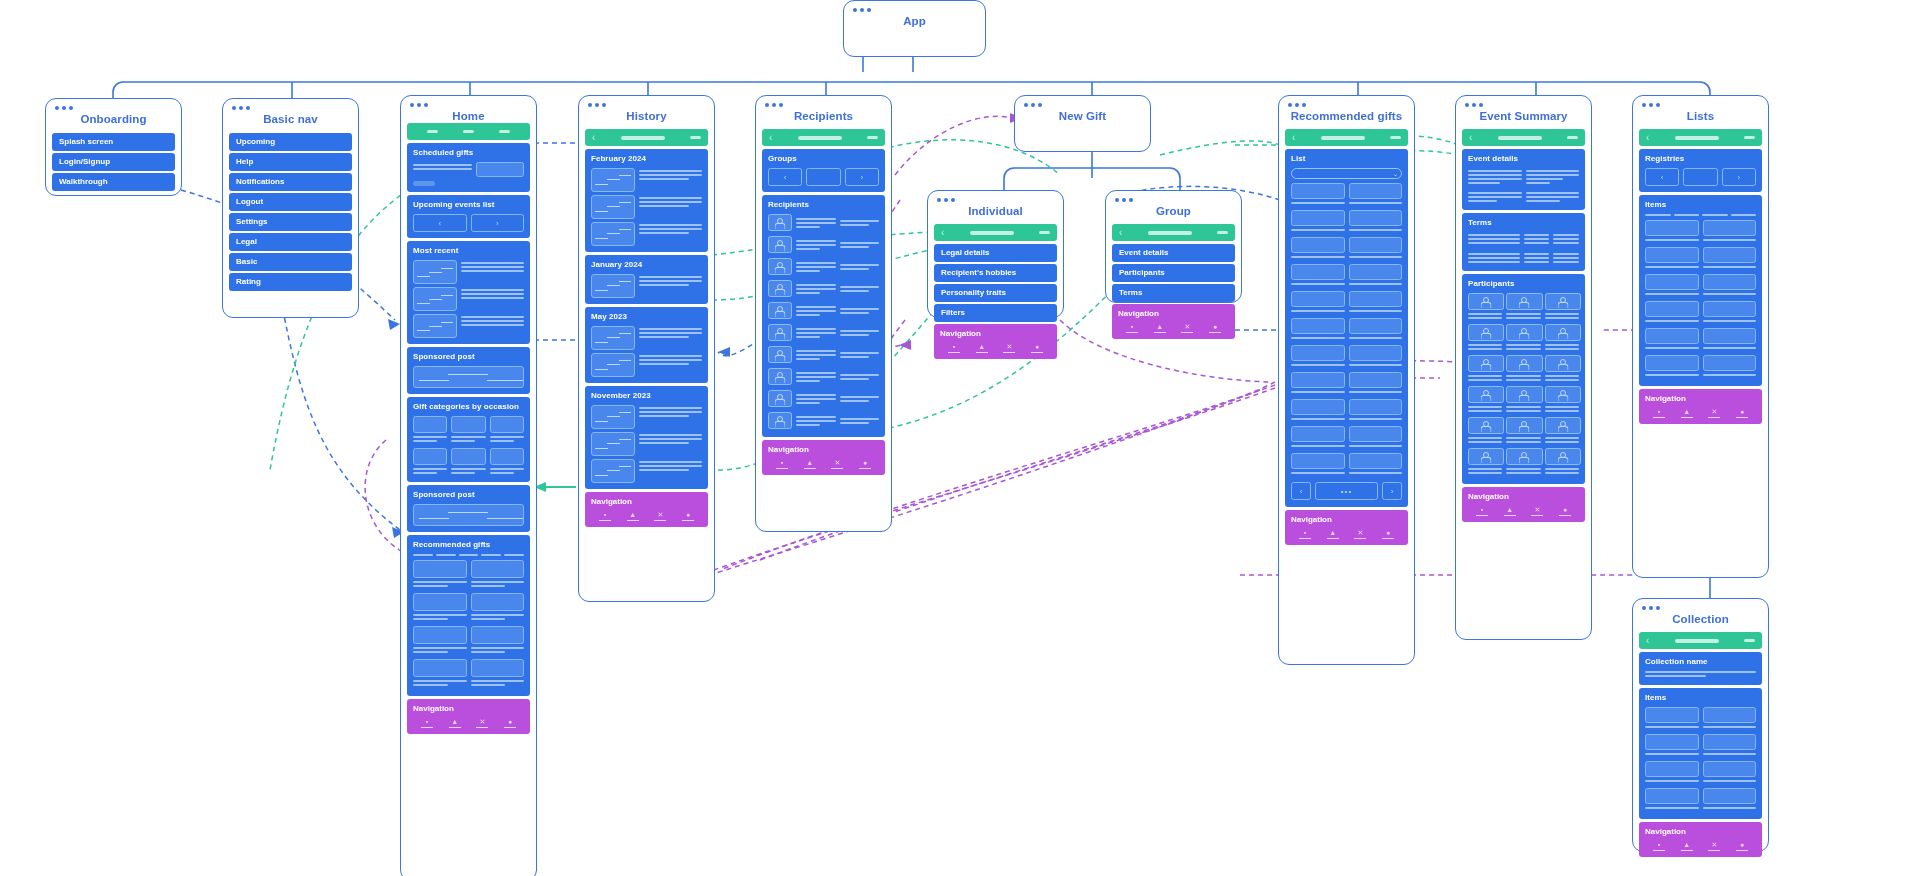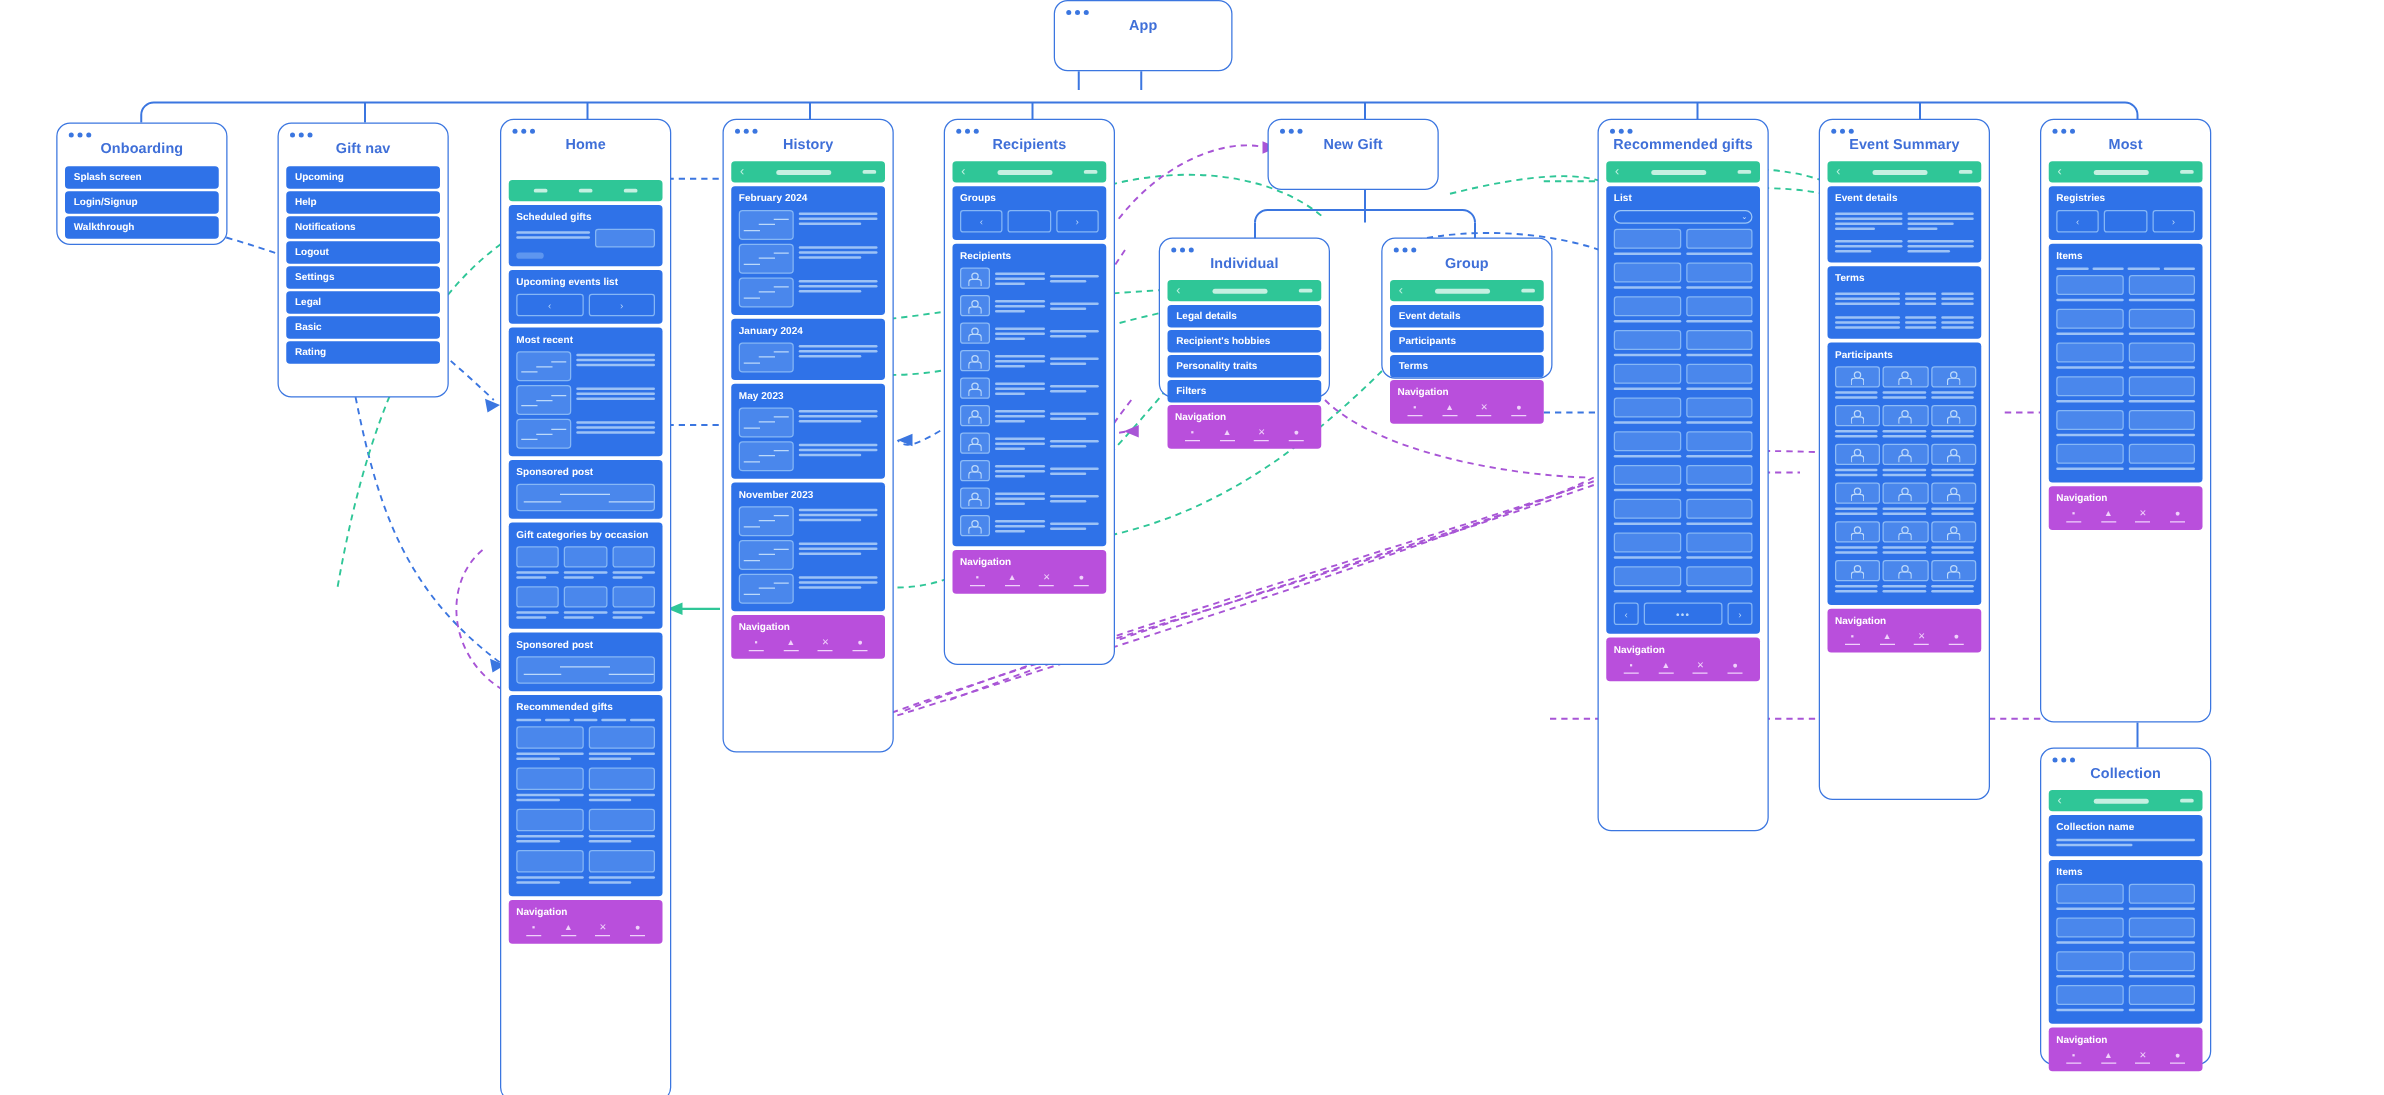--- a/index.html
+++ b/index.html
@@ -176,41 +176,41 @@
       </div>
     <div class="ttl">App</div>
   </div>
 
   <div class="card" style="left:222px;top:98px;width:137px;height:220px;">
     <div class="dots">
         <i></i>
         <i></i>
         <i></i>
       </div>
-    <div class="ttl">Gift nav</div>
+    <div class="ttl">Basic nav</div>
     <div class="scr" style="margin-top:7px;">
       <div class="menuitem">Upcoming</div>
       <div class="menuitem">Help</div>
       <div class="menuitem">Notifications</div>
       <div class="menuitem">Logout</div>
       <div class="menuitem">Settings</div>
       <div class="menuitem">Legal</div>
       <div class="menuitem">Basic</div>
       <div class="menuitem">Rating</div>
     </div>
   </div>
 
   <div class="card" style="left:400px;top:95px;width:137px;height:786px;">
     <div class="dots">
         <i></i>
         <i></i>
         <i></i>
       </div>
     <div class="ttl">Home</div>
-    <div class="scr" style="margin-top:21px;">
+    <div class="scr" style="margin-top:0;">
 
       <div class="bar menu">
         <span class="dash"></span>
         <span class="dash"></span>
         <span class="dash"></span>
       </div>
 
       <div class="blk">
         <div class="lbl">Scheduled gifts</div>
         <div class="row">
@@ -1122,21 +1122,21 @@
       </div>
     </div>
   </div>
 
   <div class="card" style="left:1632px;top:95px;width:137px;height:483px;">
     <div class="dots">
         <i></i>
         <i></i>
         <i></i>
       </div>
-    <div class="ttl">Most</div>
+    <div class="ttl">Lists</div>
     <div class="scr" style="margin-top:6px;">
       <div class="bar">
         <span class="chev">‹</span>
         <span class="pill" style="width:44px;"></span>
         <span class="dash"></span>
       </div>
 
 
       <div class="blk">
         <div class="lbl">Registries</div>

